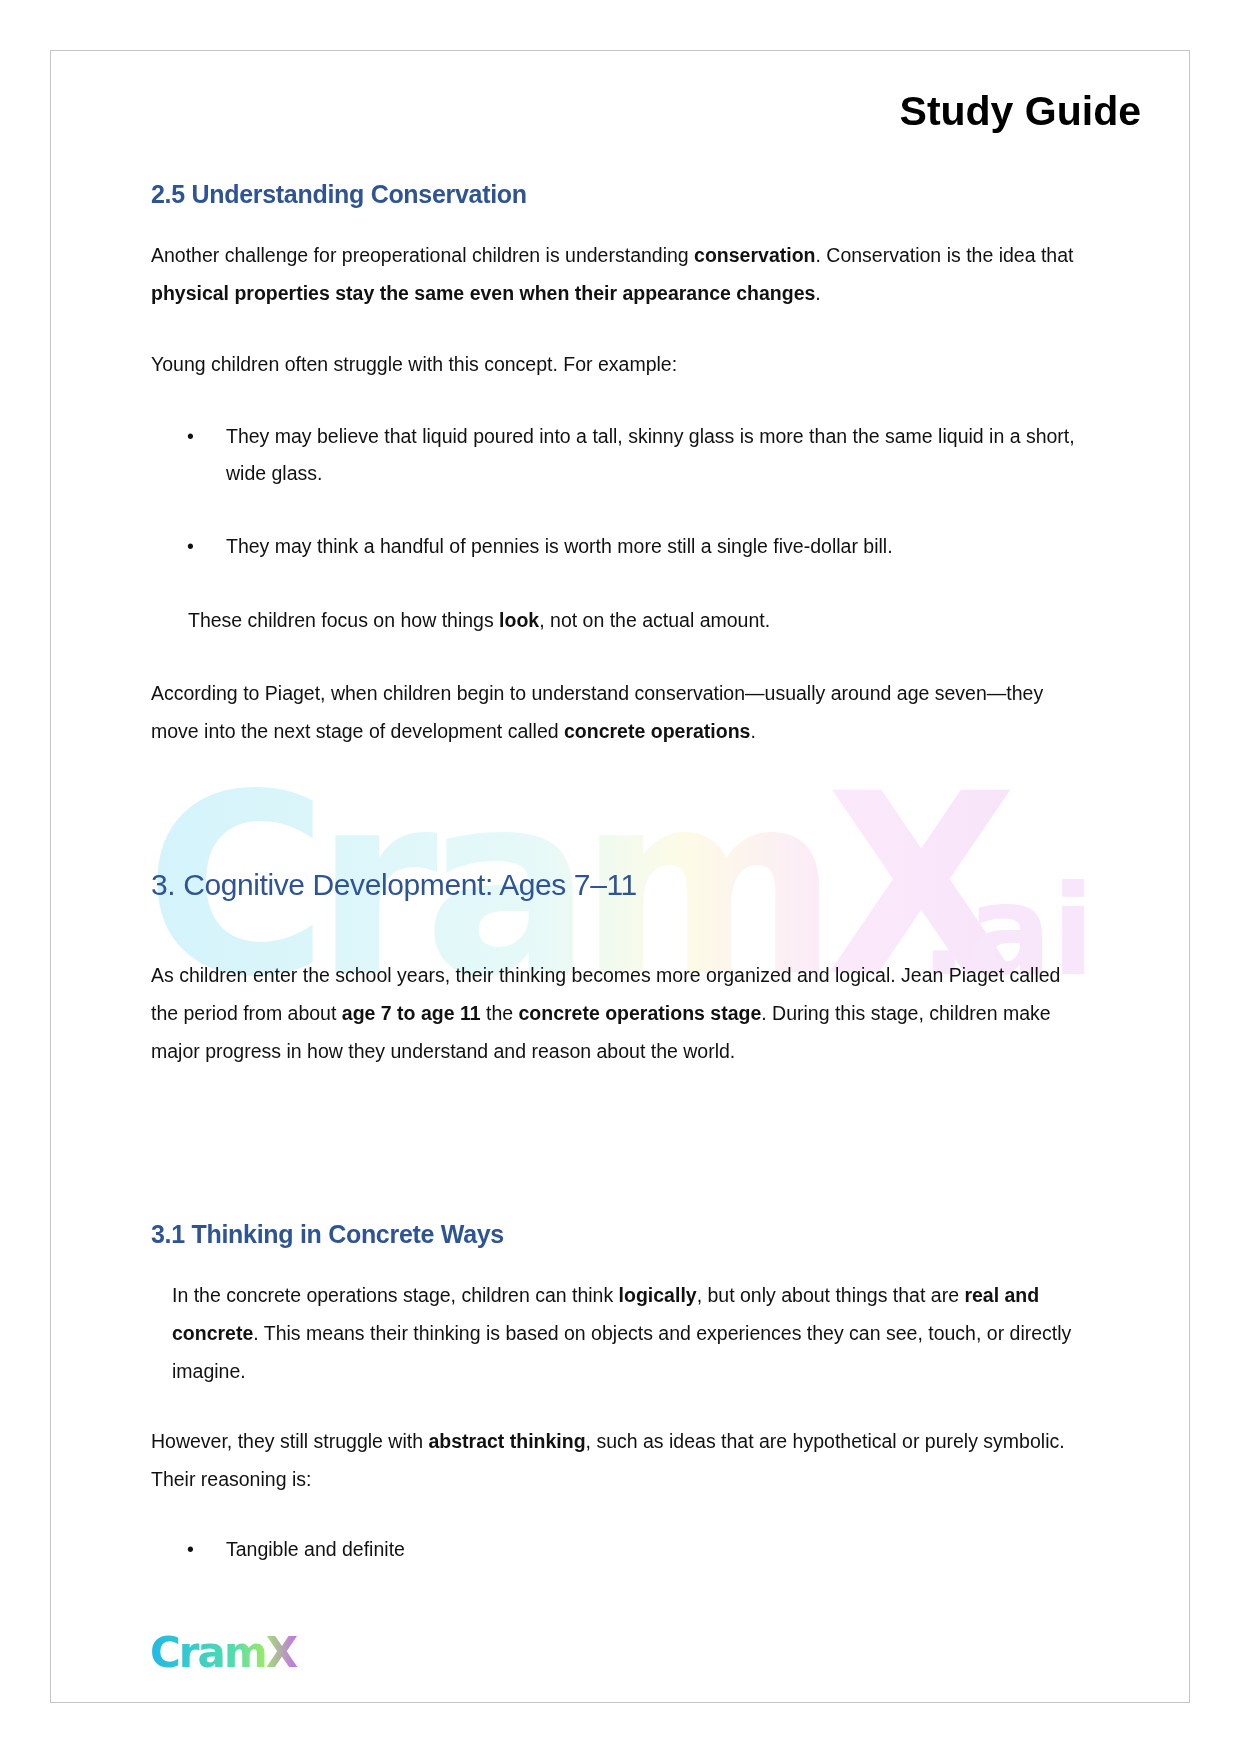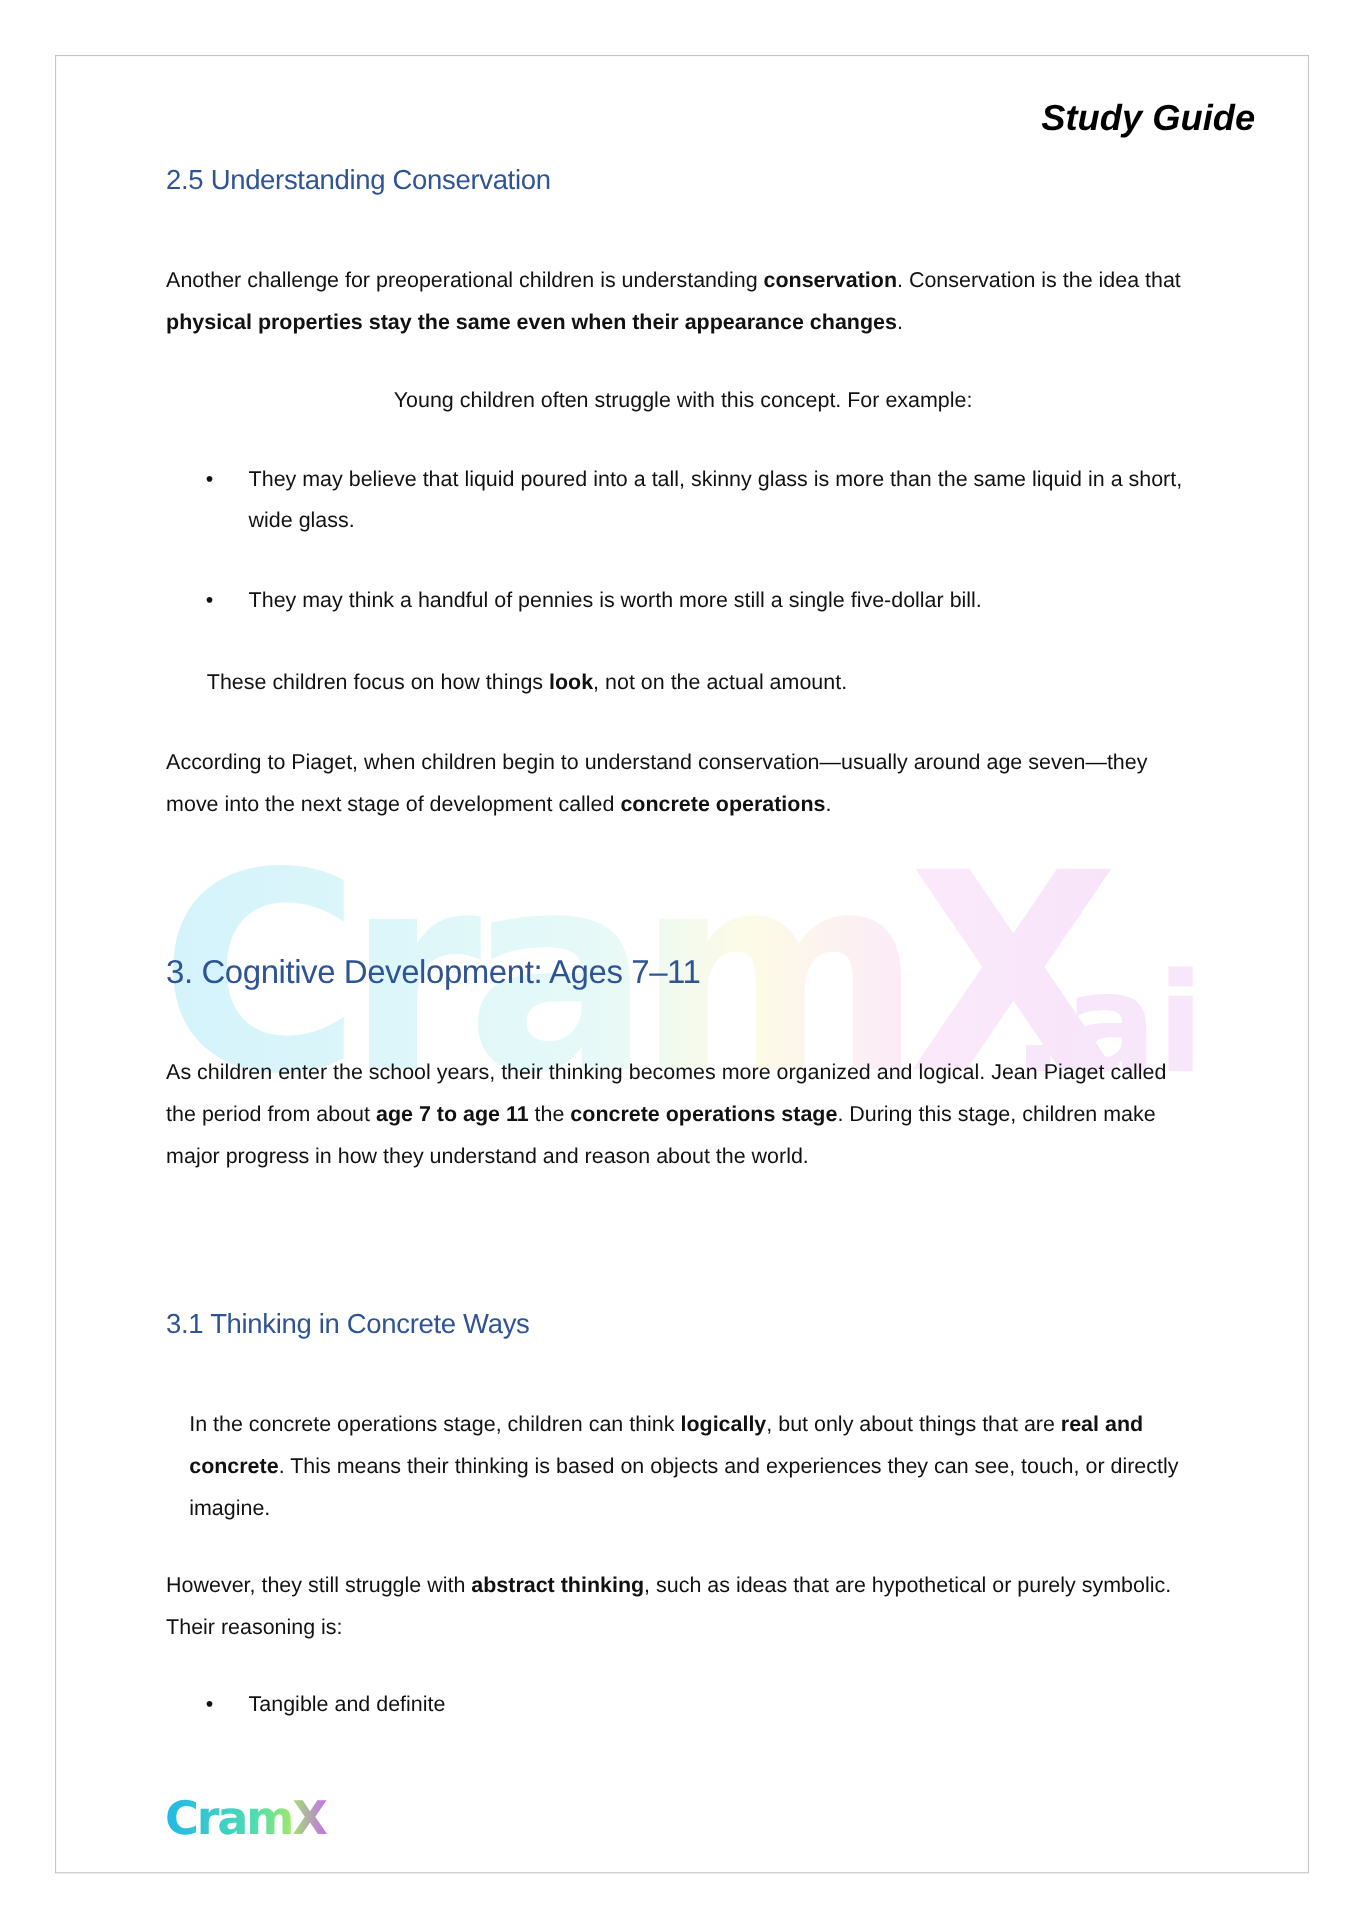--- a/index.html
+++ b/index.html
@@ -1,19 +1,19 @@
 <!DOCTYPE html>
 <html><head>
 <meta charset="utf-8">
 <style>
   html, body { margin: 0; padding: 0; background: #ffffff; }
   body { width: 1241px; height: 1754px; position: relative; overflow: hidden; font-family: "Liberation Sans", sans-serif; color: #111; }
   .page { position: absolute; left: 50px; top: 50px; width: 1140px; height: 1653px; border: 1.5px solid #c4c4c4; box-sizing: border-box; }
-  .header-title { position: absolute; right: 100px; top: 88px; font-family: "Liberation Sans", sans-serif; font-weight: bold; font-size: 33px; color: #000; font-style: italic; }
-  .h2 { position: absolute; left: 151px; font-family: "Liberation Sans", sans-serif; font-weight: normal; font-size: 25px; color: #2f5496; letter-spacing: -0.3px; }
+  .header-title { position: absolute; right: 100px; top: 88px; font-family: "Liberation Sans", sans-serif; font-weight: bold; font-size: 41px; color: #000; }
+  .h2 { position: absolute; left: 151px; font-family: "Liberation Sans", sans-serif; font-weight: bold; font-size: 25px; color: #2f5496; letter-spacing: -0.3px; margin-top: 30px; }
   .h1 { position: absolute; left: 151px; font-family: "Liberation Sans", sans-serif; font-size: 30px; color: #2f5496; letter-spacing: -0.4px; }
   .p { position: absolute; left: 151px; width: 940px; font-size: 19.5px; line-height: 38px; color: #111; }
   .p b { font-weight: bold; }
   .bullet { position: absolute; left: 151px; width: 940px; font-size: 19.5px; line-height: 36.5px; }
   .bullet .dot { position: absolute; left: 36px; top: 0; }
   .bullet .txt { position: absolute; left: 75px; width: 865px; }
   .watermark { position: absolute; left: 150px; top: 762px; width: 950px; height: 230px; pointer-events: none; }
   .logo { position: absolute; left: 150px; top: 1625px; }
 </style>
 </head>
@@ -34,21 +34,21 @@
   <text x="-5" y="210" font-family="'DejaVu Sans', sans-serif" font-weight="bold" font-size="250" fill="url(#wmg)" letter-spacing="-14" aria-label="CramX">CramX</text>
   <text x="770" y="212" font-family="'DejaVu Sans', sans-serif" font-weight="bold" font-size="125" fill="#f8e6fa">.ai</text>
 </svg>
 
 <div class="header-title">Study Guide</div>
 
 <div class="h2" style="top:150px;">2.5 Understanding Conservation</div>
 
 <div class="p" style="top:236px;"><span>Another challenge for preoperational children is understanding </span><b>conservation</b><span>. Conservation is the idea that </span><b>physical properties stay the same even when their appearance changes</b><span>.</span></div>
 
-<div class="p" style="top:345px;text-align:center;">Young children often struggle with this concept. For example:</div>
+<div class="p" style="top:345px;">Young children often struggle with this concept. For example:</div>
 
 <div class="bullet" style="top:418px;">
   <span class="dot">•</span>
   <span class="txt">They may believe that liquid poured into a tall, skinny glass is more than the same liquid in a short, wide glass.</span>
 </div>
 
 <div class="bullet" style="top:528px;">
   <span class="dot">•</span>
   <span class="txt">They may think a handful of pennies is worth more still a single five-dollar bill.</span>
 </div>

